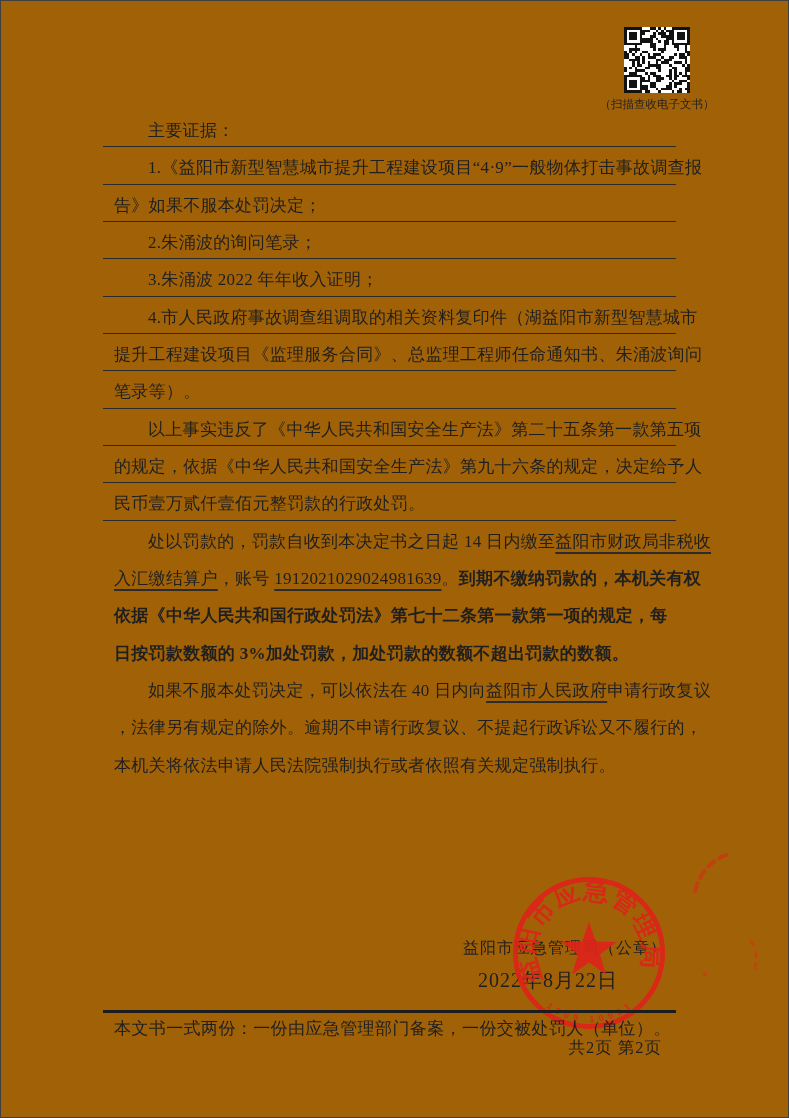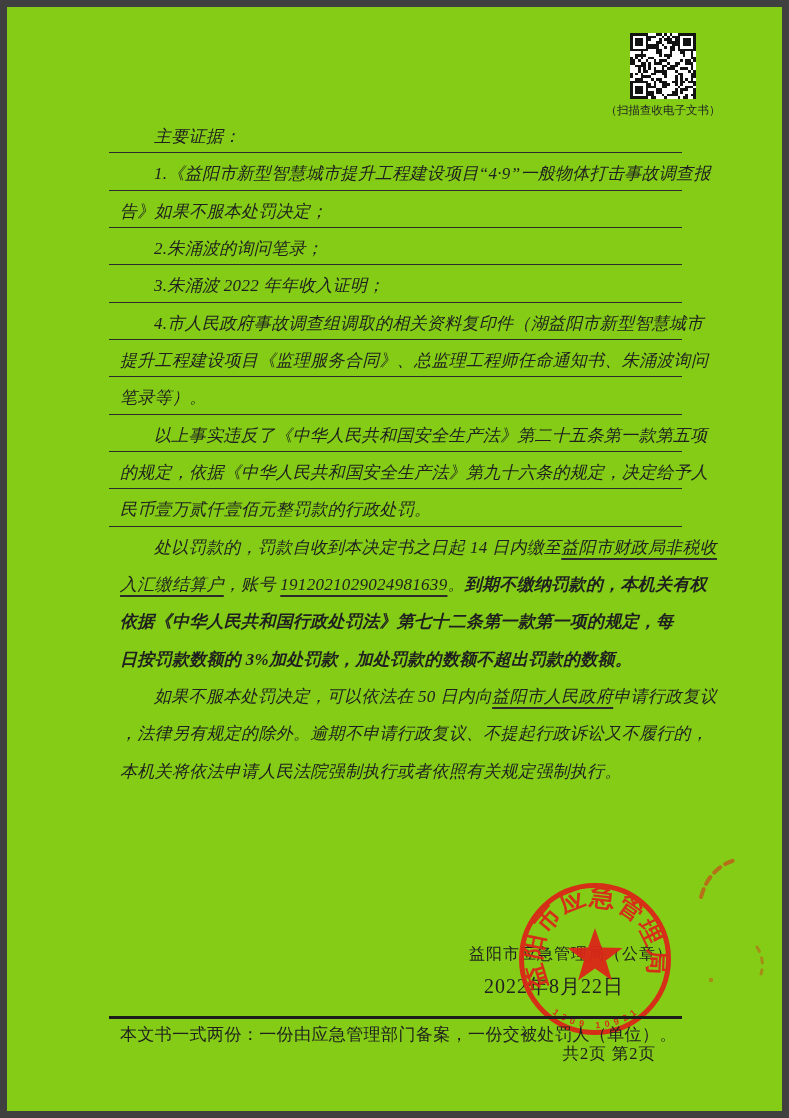--- a/index.html
+++ b/index.html
@@ -1,41 +1,40 @@
 <!DOCTYPE html>
 <html><head>
 <meta charset="utf-8">
 <style>
   html,body{margin:0;padding:0;background:#ffffff;}
   .page{
     position:relative;
     width:789px;height:1118px;
-    background:#84cc16;
-    border:7px solid #404040;
+    background:#a16207;
+    border:1px solid #404040;
     box-sizing:border-box;
     overflow:hidden;
     font-family:"Liberation Serif","DejaVu Serif",serif;
     color:#1f1f1f;
   }
   
   .qr-wrap{position:absolute;left:591px;top:26px;width:130px;text-align:center;}
   .qr-svg{display:block;margin:0 auto;width:66px;height:66px;}
   .qr-caption{margin-top:4px;font-size:11.5px;color:#222;letter-spacing:0px;white-space:nowrap;}
   
   .doc-body{position:absolute;left:102px;top:109px;width:573px;}
   .bline{
     position:relative;
     box-sizing:border-box;
     height:37.33px;
     line-height:33px;
     padding:4px 0 0 11px;
     font-size:17px;
     letter-spacing:0.3px;
     white-space:nowrap;
-    font-style:italic;
   }
   .bline.ul{border-bottom:1.5px solid #2b2b2b;}
   .bline.ind{text-indent:34px;}
   .useg{text-decoration:underline;text-underline-offset:5px;text-decoration-thickness:1.5px;text-decoration-color:#2b2b2b;}
   .bseg{font-weight:bold;}
   
   .sig-agency{position:absolute;left:462px;top:937px;font-size:16px;letter-spacing:1px;white-space:nowrap;}
   .sig-date{position:absolute;left:477px;top:966px;font-size:20px;letter-spacing:1px;white-space:nowrap;}
   
   .seal-svg{position:absolute;left:500px;top:860px;width:175px;height:175px;opacity:0.93;}
@@ -292,21 +291,21 @@
       <div class="bline ul ind"><span>4.市人民政府事故调查组调取的相关资料复印件（湖益阳市新型智慧城市</span></div>
       <div class="bline ul"><span>提升工程建设项目《监理服务合同》、总监理工程师任命通知书、朱涌波询问</span></div>
       <div class="bline ul"><span>笔录等）。</span></div>
       <div class="bline ul ind"><span>以上事实违反了《中华人民共和国安全生产法》第二十五条第一款第五项</span></div>
       <div class="bline ul"><span>的规定，依据《中华人民共和国安全生产法》第九十六条的规定，决定给予人</span></div>
       <div class="bline ul"><span>民币壹万贰仟壹佰元整罚款的行政处罚。</span></div>
       <div class="bline ind"><span>处以罚款的，罚款自收到本决定书之日起 14 日内缴至</span><span class="useg">益阳市财政局非税收</span></div>
       <div class="bline"><span class="useg">入汇缴结算户</span><span>，账号 </span><span class="useg">1912021029024981639</span><span>。</span><span class="bseg">到期不缴纳罚款的，本机关有权</span></div>
       <div class="bline"><span class="bseg">依据《中华人民共和国行政处罚法》第七十二条第一款第一项的规定，每</span></div>
       <div class="bline"><span class="bseg">日按罚款数额的 3%加处罚款，加处罚款的数额不超出罚款的数额。</span></div>
-      <div class="bline ind"><span>如果不服本处罚决定，可以依法在 50 日内向</span><span class="useg">益阳市人民政府</span><span>申请行政复议</span></div>
+      <div class="bline ind"><span>如果不服本处罚决定，可以依法在 40 日内向</span><span class="useg">益阳市人民政府</span><span>申请行政复议</span></div>
       <div class="bline"><span>，法律另有规定的除外。逾期不申请行政复议、不提起行政诉讼又不履行的，</span></div>
       <div class="bline"><span>本机关将依法申请人民法院强制执行或者依照有关规定强制执行。</span></div>
     </div>
 
   <div class="sig-agency">益阳市应急管理局（公章）</div>
   <div class="sig-date">2022年8月22日</div>
 
   <svg class="seal-svg" viewBox="0 0 175 175">
     <defs>
       <path id="sealArc" d="M 41.2 119 A 54 54 0 1 1 138.7 110.5" fill="none"></path>

